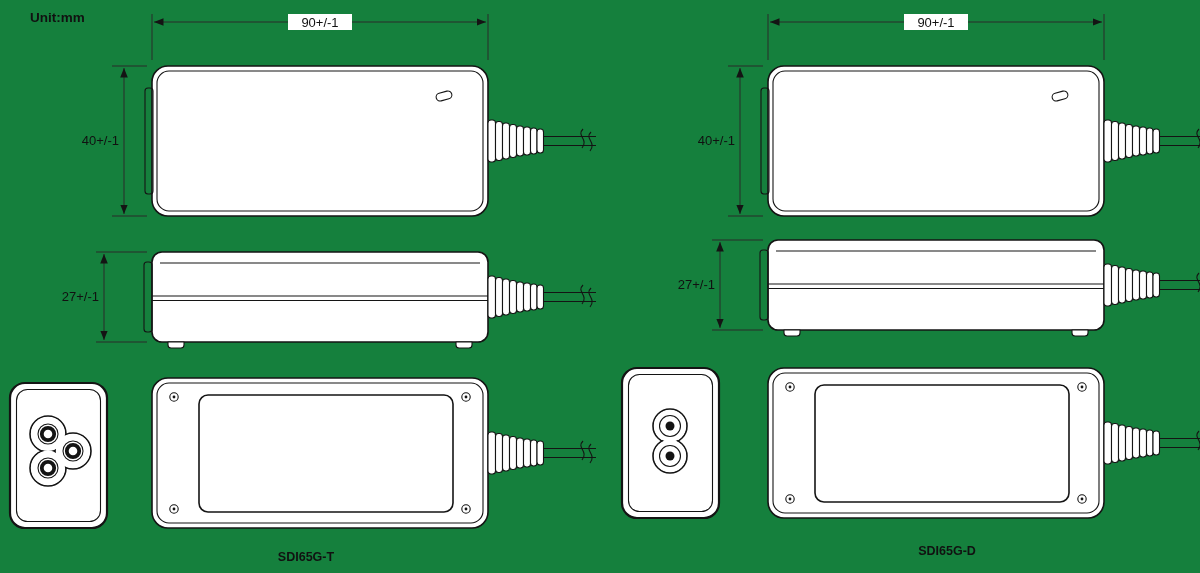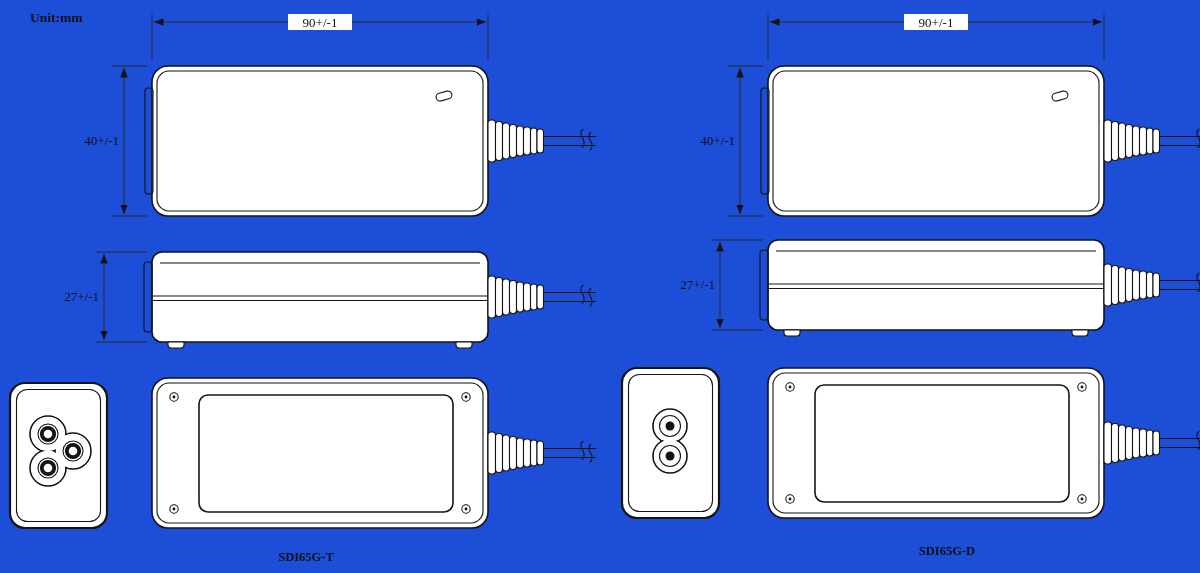--- a/index.html
+++ b/index.html
@@ -1,22 +1,22 @@
 <!DOCTYPE html>
 <html><head>
 <meta charset="utf-8">
 <style>
   html, body { margin: 0; padding: 0; background: #ffffff; }
   .stage {
     position: relative;
     width: 1200px;
     height: 573px;
-    background: #1d4ed8;
+    background: #15803d;
     overflow: hidden;
-    font-family: Liberation Serif, serif;
+    font-family: Liberation Sans, sans-serif;
   }
   svg { display: block; }
 
   
   .ln  { fill: none; stroke: #141414; stroke-width: 1.6; stroke-linejoin: round; }
   .ln1 { fill: none; stroke: #141414; stroke-width: 1.1; stroke-linejoin: round; }
   .ln2 { fill: none; stroke: #141414; stroke-width: 2.2; stroke-linejoin: round; }
   .dim { fill: none; stroke: #2a2a2a; stroke-width: 1; }
   .w   { fill: #ffffff; }
 

